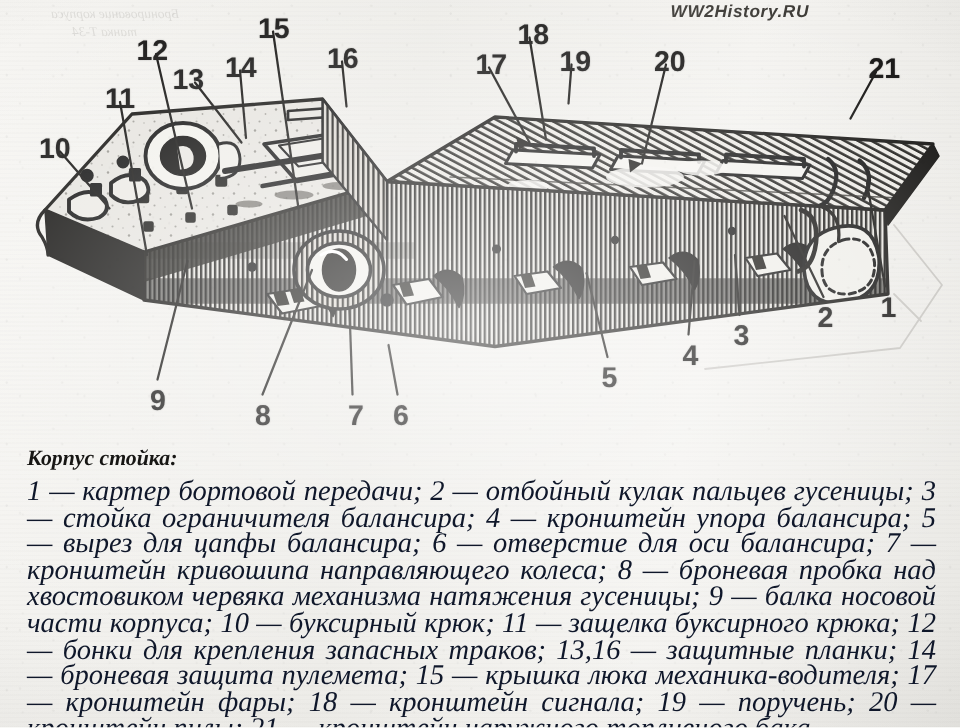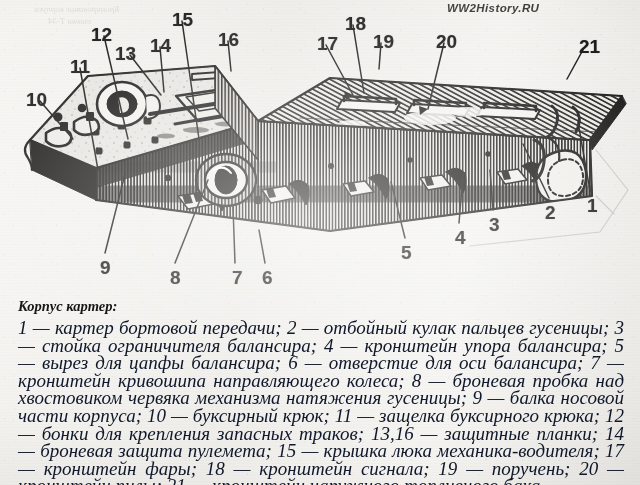--- a/index.html
+++ b/index.html
@@ -307,17 +307,17 @@
       <div class="num" style="left: 345px; top: 14px;">18</div>
       <div class="num" style="left: 373px; top: 32px;">19</div>
       <div class="num" style="left: 436px; top: 32px;">20</div>
       <div class="num" style="left: 579px; top: 37px;">21</div>
     </div>
 
   <div class="speck"></div>
   <div class="vign"></div>
 
   <div id="cap">
-    <div class="cap-title">Корпус картер:</div>
+    <div class="cap-title">Корпус стойка:</div>
     <p class="cap-body">1 — картер бортовой передачи; 2 — отбойный кулак пальцев гусеницы; 3 — стойка ограничителя балансира; 4 — кронштейн упора балансира; 5 — вырез для цапфы балансира; 6 — отверстие для оси балансира; 7 — кронштейн кривошипа направляющего колеса; 8 — броневая пробка над хвостовиком червяка механизма натяжения гусеницы; 9 — балка носовой части корпуса; 10 — буксирный крюк; 11 — защелка буксирного крюка; 12 — бонки для крепления запасных траков; 13,16 — защитные планки; 14 — броневая защита пулемета; 15 — крышка люка механика-водителя; 17 — кронштейн фары; 18 — кронштейн сигнала; 19 — поручень; 20 — кронштейн пилы; 21 — кронштейн наружного топливного бака</p>
   </div>
 
 </div>
 
 </body></html>

